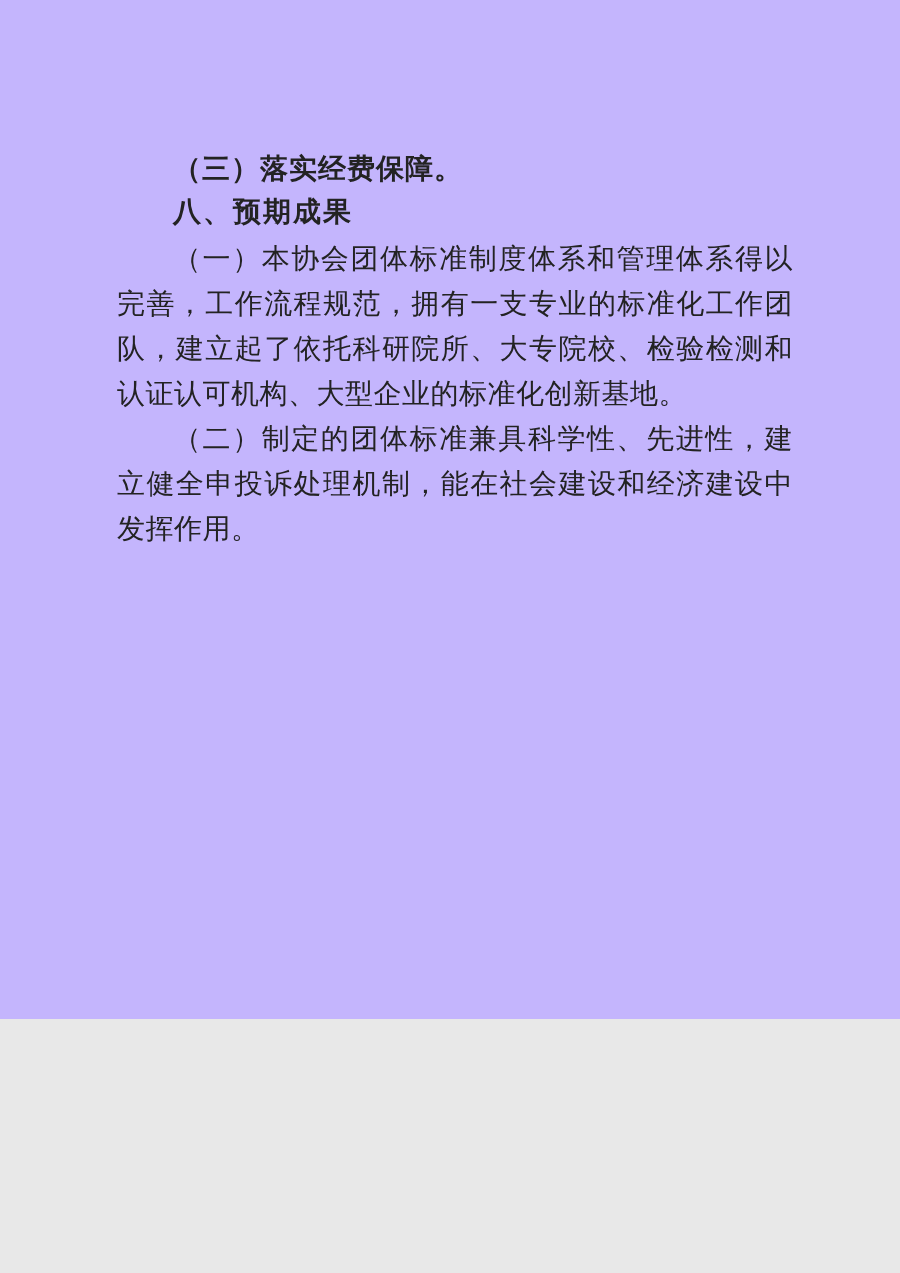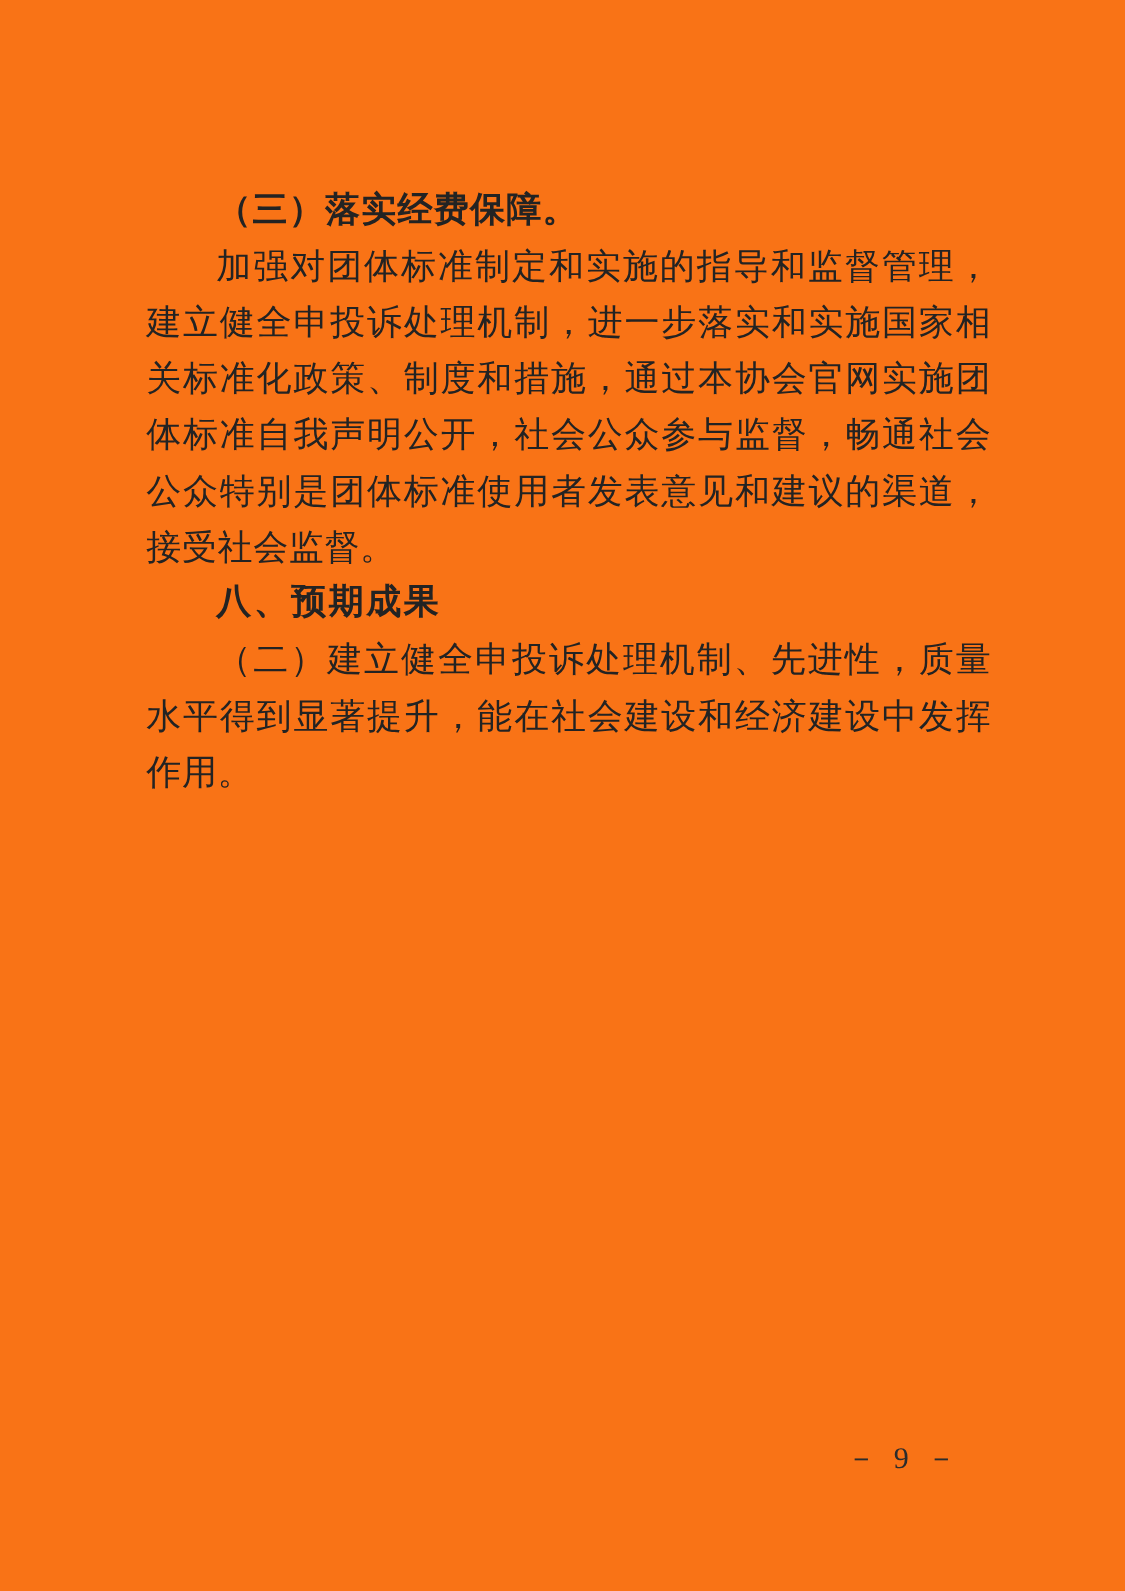--- a/index.html
+++ b/index.html
@@ -3,23 +3,23 @@
 <meta charset="utf-8">
 <style>
   html, body {
     margin: 0;
     padding: 0;
     background: #e8e8e8;
   }
   .page {
     position: relative;
     width: 900px;
-    height: 1273px;
+    height: 1019px;
     margin: 0 auto;
-    background: #f97316;
+    background: #c4b5fd;
     overflow: hidden;
     color: #232323;
   }
   .content {
     position: absolute;
     left: 117px;
     top: 146px;
     width: 676px;
     font-family: "Liberation Serif", "DejaVu Serif", serif;
     font-size: 28px;
@@ -51,18 +51,18 @@
     letter-spacing: 4px;
     color: #2c2c2c;
   }
 </style>
 </head>
 <body>
 
 <div class="page">
   <div class="content">
     <p class="heading-kai">（三）落实经费保障。</p>
-    <p class="body-para">加强对团体标准制定和实施的指导和监督管理，建立健全申投诉处理机制，进一步落实和实施国家相关标准化政策、制度和措施，通过本协会官网实施团体标准自我声明公开，社会公众参与监督，畅通社会公众特别是团体标准使用者发表意见和建议的渠道，接受社会监督。</p>
     <p class="heading-hei">八、预期成果</p>
-    <p class="body-para">（二）建立健全申投诉处理机制、先进性，质量水平得到显著提升，能在社会建设和经济建设中发挥作用。</p>
+    <p class="body-para">（一）本协会团体标准制度体系和管理体系得以完善，工作流程规范，拥有一支专业的标准化工作团队，建立起了依托科研院所、大专院校、检验检测和认证认可机构、大型企业的标准化创新基地。</p>
+    <p class="body-para">（二）制定的团体标准兼具科学性、先进性，建立健全申投诉处理机制，能在社会建设和经济建设中发挥作用。</p>
   </div>
   <div class="page-number">－ 9 －</div>
 </div>
 
 </body></html>

